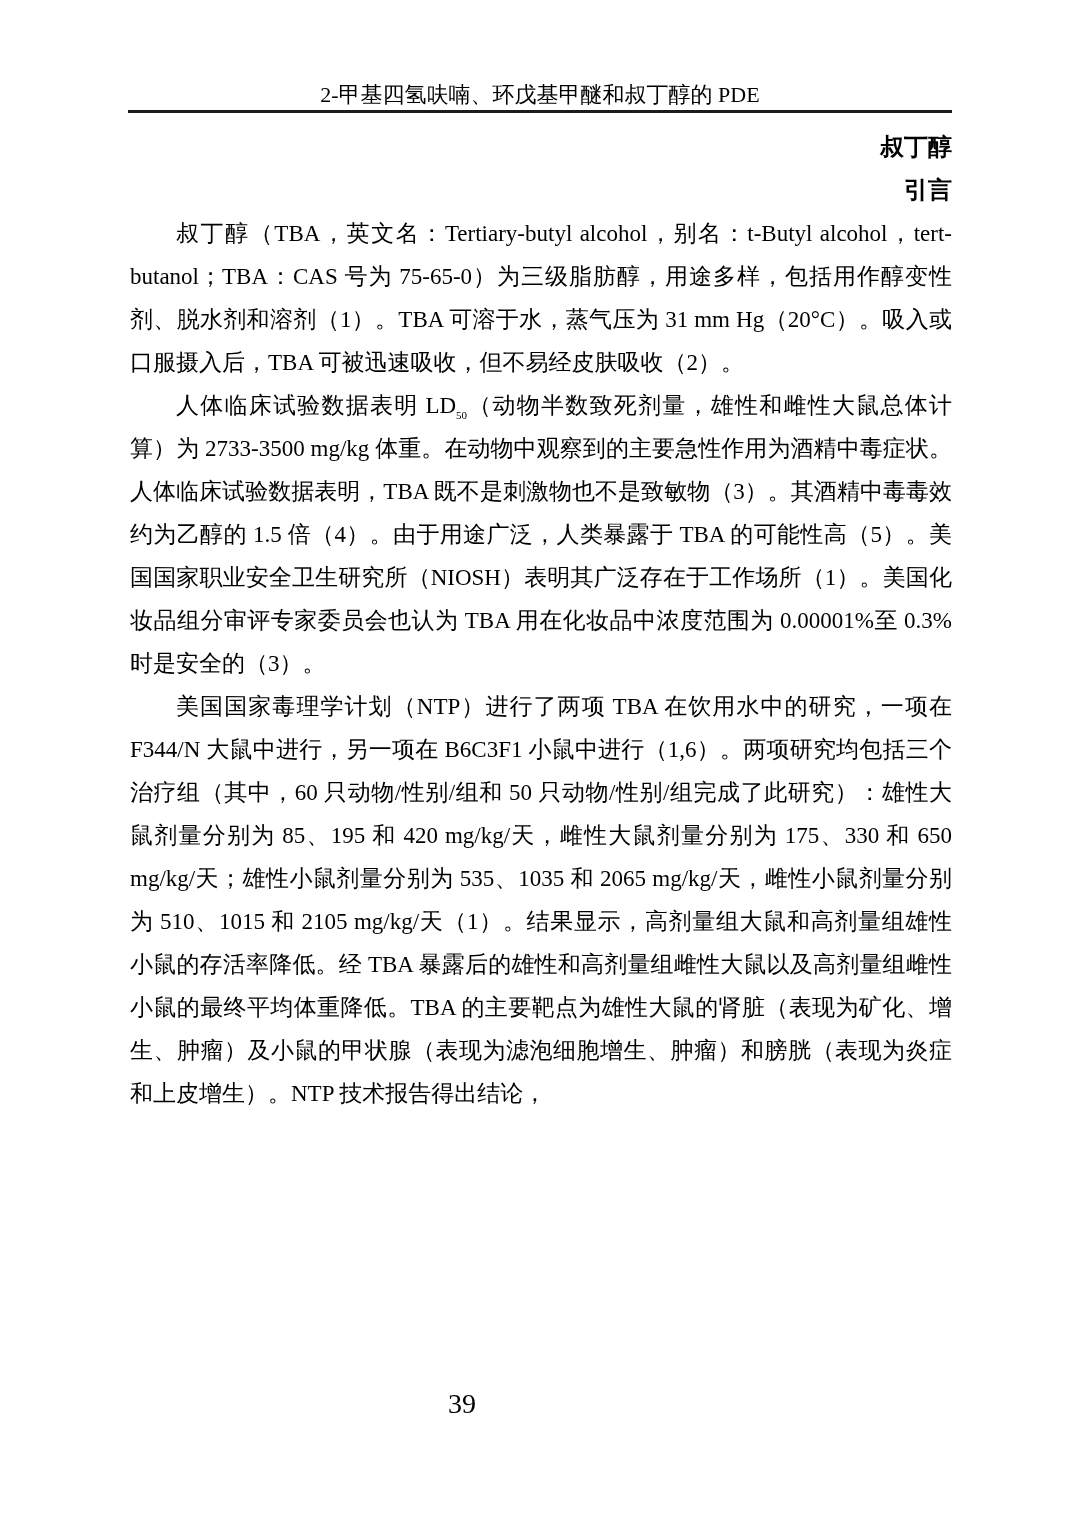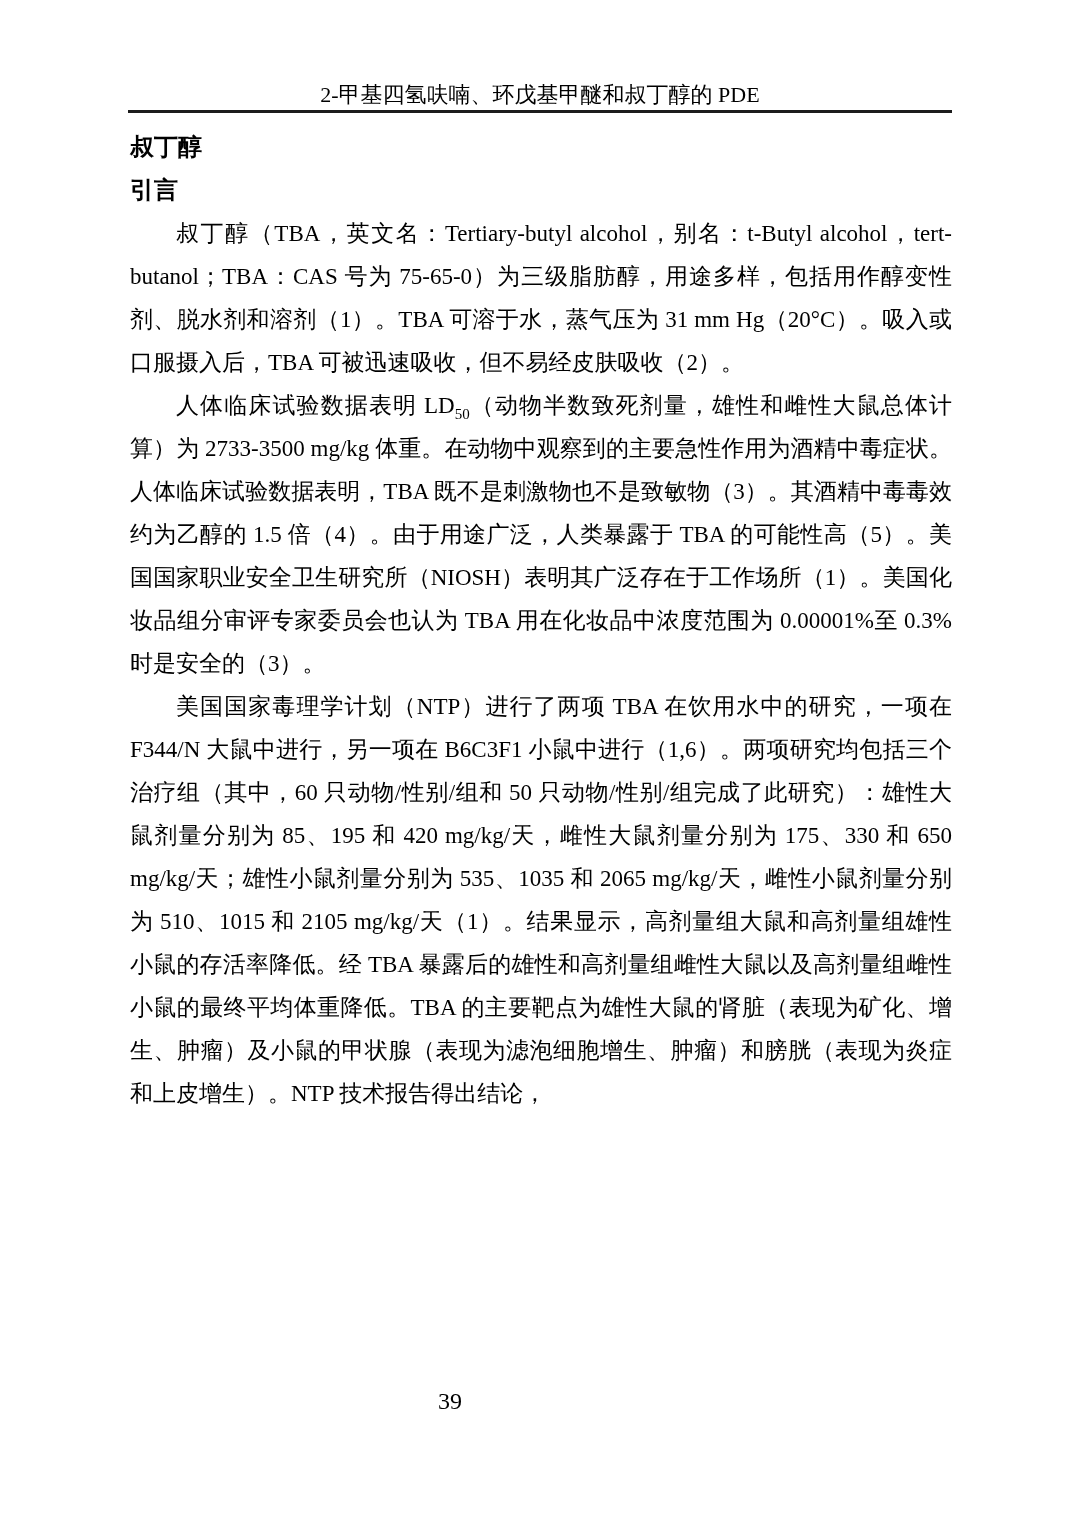--- a/index.html
+++ b/index.html
@@ -41,37 +41,37 @@
     width: 822px;
     font-size: 23px;
     line-height: 43px;
     text-align: justify;
   }
   .doc-title, .section-heading {
     font-weight: bold;
     font-size: 24px;
     line-height: 43px;
     margin: 0;
-    text-align: left;
+    text-align: right;
   }
   .content p {
     margin: 0;
     text-indent: 2em;
   }
   .content sub {
-    font-size: 15px;
+    font-size: 11px;
     line-height: 0;
   }
   .page-footer {
     position: absolute;
     top: 1388px;
-    left: 0;
+    left: 12px;
     width: 900px;
     text-align: center;
-    font-size: 24px;
+    font-size: 28px;
   }
 </style>
 </head>
 <body>
 
 <div class="page">
 
   <div class="running-header">2-甲基四氢呋喃、环戊基甲醚和叔丁醇的 PDE</div>
 
   <div class="header-rule"></div>

